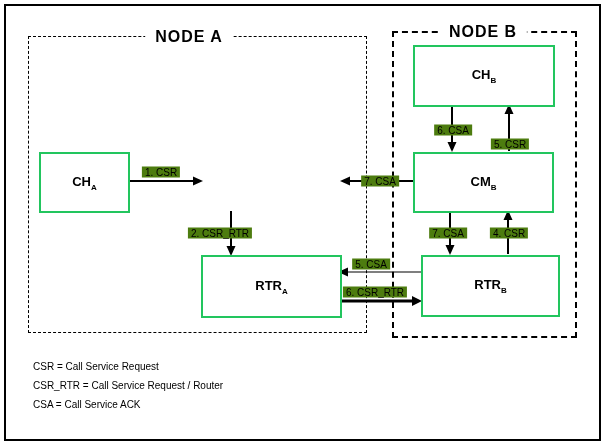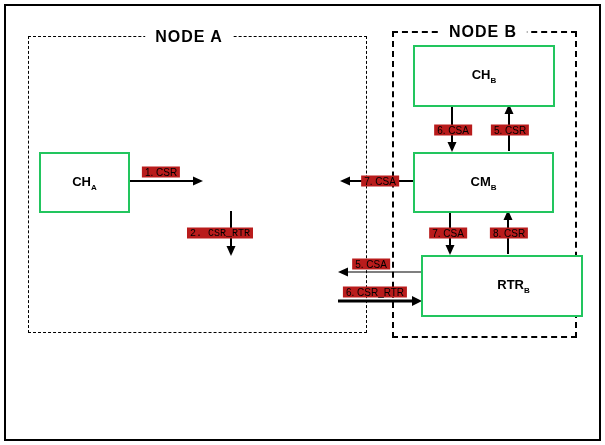--- a/index.html
+++ b/index.html
@@ -44,34 +44,34 @@
     font-size: 13px;
     font-weight: bold;
     z-index: 4;
   }
   .box sub { font-size: 8px; font-weight: bold; }
   .box-ch-a  { left: 39px;  top: 152px; width: 87px;  height: 57px; justify-content: center; }
   .box-cm-a  { left: 202px; top: 152px; width: 136px; height: 57px; }
   .box-rtr-a { left: 201px; top: 255px; width: 137px; height: 59px; }
   .box-ch-b  { left: 413px; top: 45px;  width: 138px; height: 58px; }
   .box-cm-b  { left: 413px; top: 152px; width: 137px; height: 57px; }
-  .box-rtr-b { left: 421px; top: 255px; width: 135px; height: 58px; padding-left: 23px; }
+  .box-rtr-b { left: 421px; top: 255px; width: 135px; height: 58px; }
   #arrow-layer {
     position: absolute;
     left: 0; top: 0;
     width: 605px; height: 445px;
     z-index: 2;
     pointer-events: none;
   }
   #arrow-layer line { stroke: #000000; }
   #arrow-layer polygon { fill: #000000; stroke: none; }
   .arrow-label {
     position: absolute;
     transform: translate(-50%, -50%);
-    background: #b91c1c;
+    background: #4d7c0f;
     padding: 0 3px;
     font-size: 10px;
     white-space: nowrap;
     z-index: 3;
   }
   .legend {
     position: absolute;
     left: 33px;
     top: 361px;
     z-index: 1;
@@ -137,36 +137,44 @@
       <polygon points="450,255 445.5,245 454.5,245"></polygon>
     </g>
 
     <g>
       <line x1="508" y1="254" x2="508" y2="219" stroke-width="2"></line>
       <polygon points="508,210 503.5,220 512.5,220"></polygon>
     </g>
   </svg>
 
   <div class="arrow-label" style="left:161px; top:172px;">1. CSR</div>
-  <div class="arrow-label" style="left:220px; top:233px;font-family:Liberation Mono, monospace;">2. CSR_RTR</div>
+  <div class="arrow-label" style="left:220px; top:233px;">2. CSR_RTR</div>
   <div class="arrow-label" style="left:375px; top:292px;">6. CSR_RTR</div>
   <div class="arrow-label" style="left:371px; top:264px;">5. CSA</div>
   <div class="arrow-label" style="left:380px; top:181px;">7. CSA</div>
   <div class="arrow-label" style="left:453px; top:130px;">6. CSA</div>
-  <div class="arrow-label" style="left:510px; top:130px;">5. CSR</div>
+  <div class="arrow-label" style="left:510px; top:144px;">5. CSR</div>
   <div class="arrow-label" style="left:448px; top:233px;">7. CSA</div>
-  <div class="arrow-label" style="left:509px; top:233px;">8. CSR</div>
+  <div class="arrow-label" style="left:509px; top:233px;">4. CSR</div>
 
   <div class="box box-ch-a">
     <span><span>CH</span><sub>A</sub></span>
+  </div>
+  <div class="box box-rtr-a">
+    <span><span>RTR</span><sub>A</sub></span>
   </div>
   <div class="box box-ch-b">
     <span><span>CH</span><sub>B</sub></span>
   </div>
   <div class="box box-cm-b">
     <span><span>CM</span><sub>B</sub></span>
   </div>
   <div class="box box-rtr-b">
     <span><span>RTR</span><sub>B</sub></span>
   </div>
 
+  <div class="legend">
+    <div class="legend-line">CSR = Call Service Request</div>
+    <div class="legend-line">CSR_RTR = Call Service Request / Router</div>
+    <div class="legend-line">CSA = Call Service ACK</div>
+  </div>
 
 </div>
 
 </body></html>

